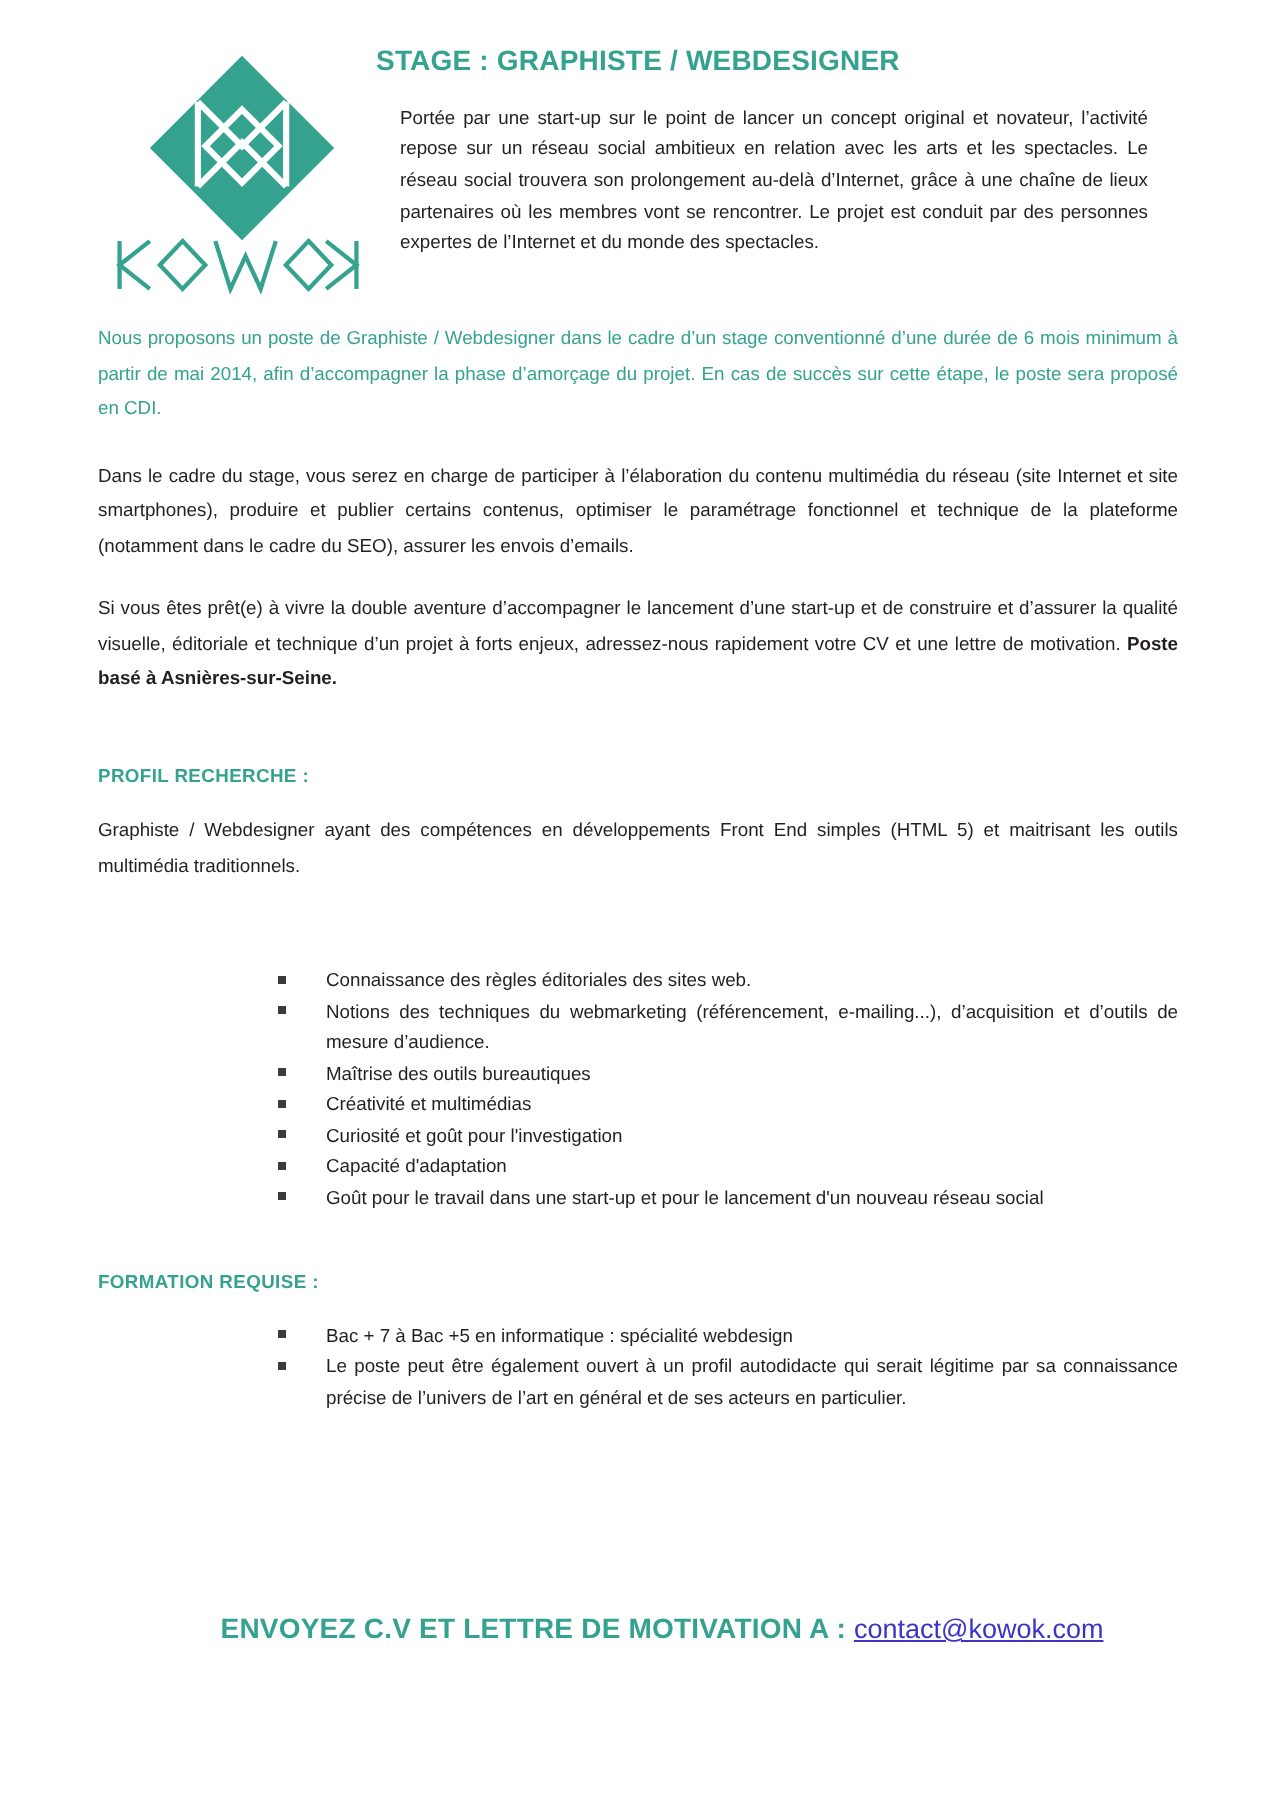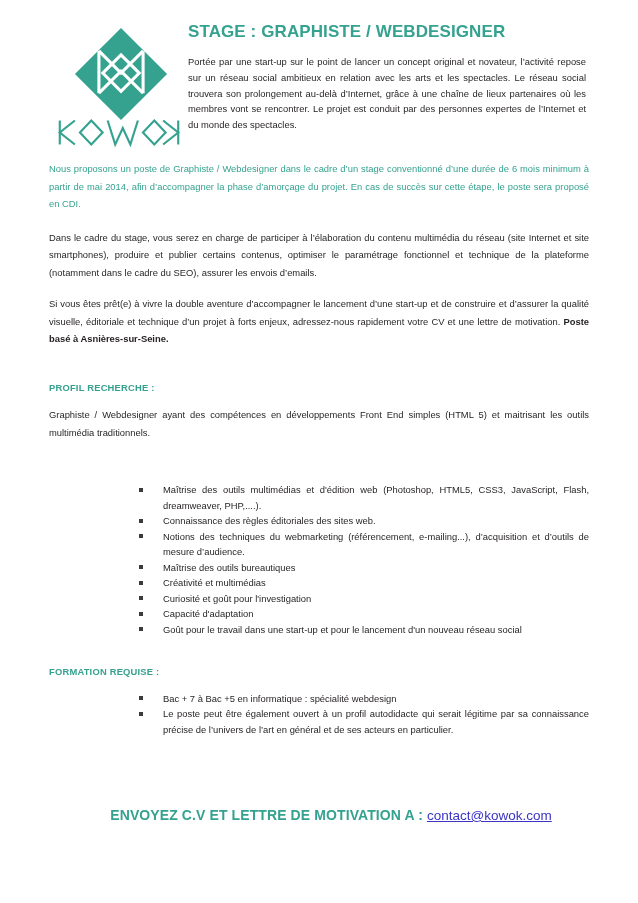--- a/index.html
+++ b/index.html
@@ -49,31 +49,31 @@
   }
 
   .header-text {
     position: absolute;
     left: 188px;
     top: 0;
     width: 398px;
   }
   .doc-title {
     color: #35a28f;
-    font-size: 17px;
+    font-size: 14px;
     font-weight: bold;
     letter-spacing: 0.1px;
     margin: 0 0 12px 0;
     line-height: 1.2;
   }
   .intro-para {
     font-size: 9.4px;
     line-height: 15.6px;
     text-align: justify;
-    margin: 0;
+    margin: 12px;
     color: #231f20;
   }
 
   
   .body-area {
     position: absolute;
     left: 49px;
     top: 160px;
     width: 540px;
   }
@@ -202,21 +202,20 @@
     <div class="spacer-md"></div>
 
     <h2 class="section">PROFIL RECHERCHE :</h2>
     <div class="spacer-sm"></div>
     <p class="para">Graphiste / Webdesigner ayant des compétences en développements Front End simples (HTML 5) et maitrisant les outils multimédia traditionnels.</p>
 
     <div class="spacer-md"></div>
 
     <div class="spacer-sm"></div>
     <ul class="bullets">
-      <li><span class="bullet-sq"></span><span>Maîtrise des outils multimédias et d'édition web (Photoshop, HTML5, CSS3, JavaScript, Flash, dreamweaver, PHP,....).</span></li>
       <li><span class="bullet-sq"></span><span>Connaissance des règles éditoriales des sites web.</span></li>
       <li><span class="bullet-sq"></span><span>Notions des techniques du webmarketing (référencement, e-mailing...), d’acquisition et d’outils de mesure d’audience.</span></li>
       <li><span class="bullet-sq"></span><span>Maîtrise des outils bureautiques</span></li>
     </ul>
 
     <ul class="bullets">
       <li><span class="bullet-sq"></span><span>Créativité et multimédias</span></li>
       <li><span class="bullet-sq"></span><span>Curiosité et goût pour l'investigation</span></li>
       <li><span class="bullet-sq"></span><span>Capacité d'adaptation</span></li>
       <li><span class="bullet-sq"></span><span>Goût pour le travail dans une start-up et pour le lancement d'un nouveau réseau social</span></li>

